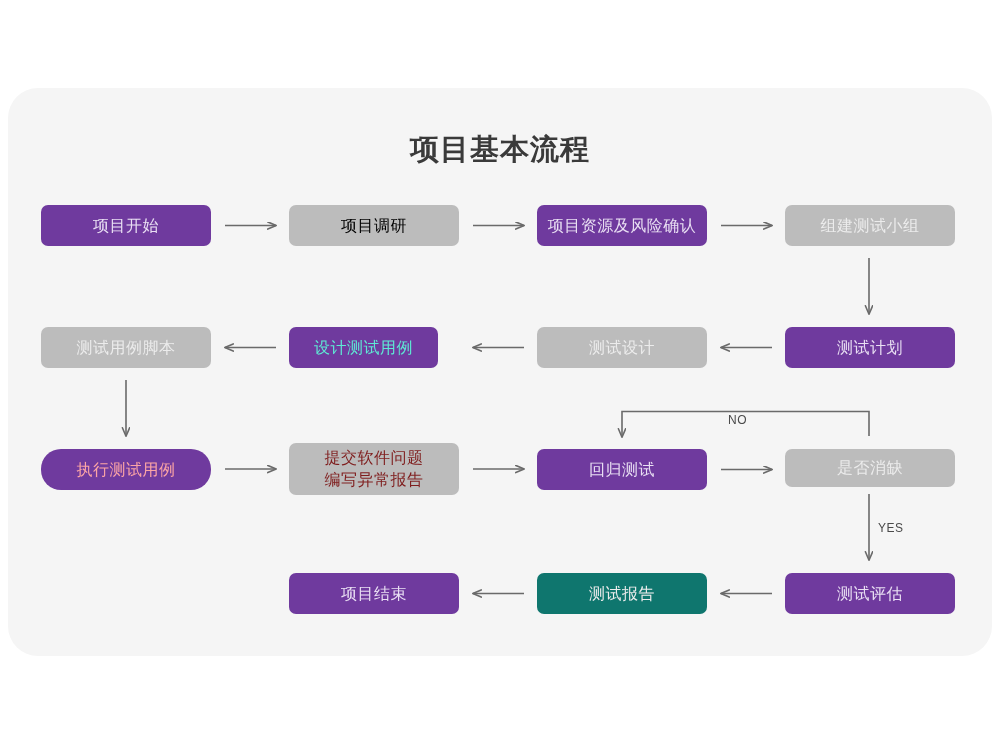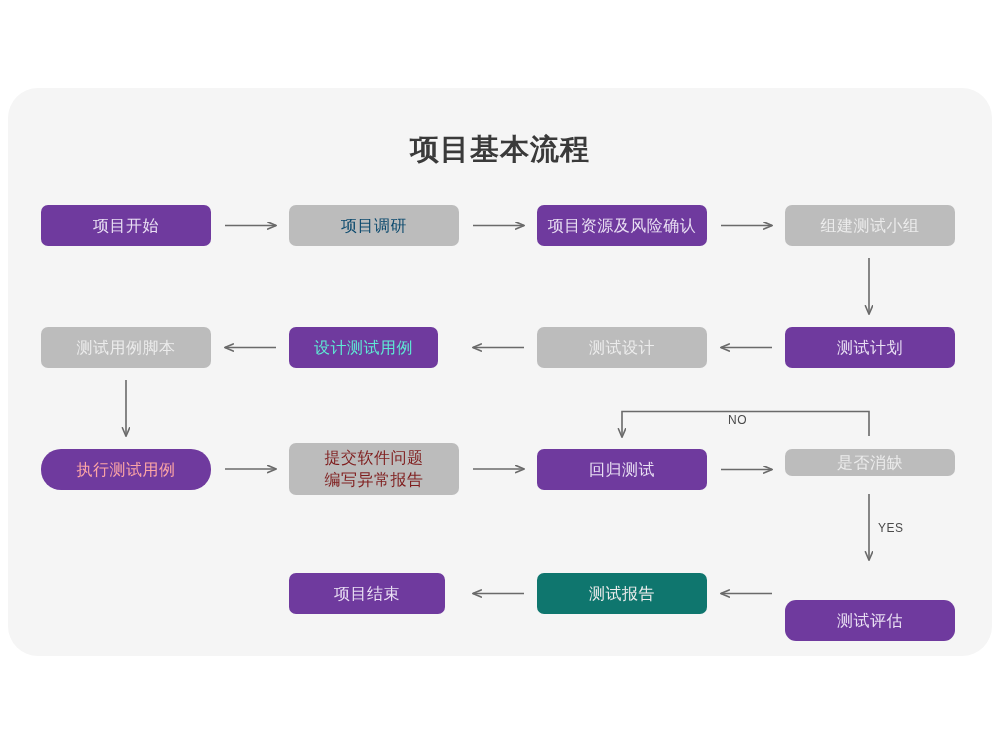--- a/index.html
+++ b/index.html
@@ -123,35 +123,35 @@
 
       <line x1="869" y1="494" x2="869" y2="560"></line>
 
       <line x1="772" y1="593.5" x2="721" y2="593.5"></line>
       <line x1="524" y1="593.5" x2="473" y2="593.5"></line>
     </g>
   </svg>
 
   <div id="nodes">
       <div class="node purple" style="left: 41px; top: 205px; width: 170px; height: 41px; background: rgb(111, 58, 158); color: rgb(233, 223, 243);">项目开始</div>
-      <div class="node gray" style="left: 289px; top: 205px; width: 170px; height: 41px; background: rgb(188, 188, 188); color: #0c4a6e;">项目调研</div>
+      <div class="node gray" style="left: 289px; top: 205px; width: 170px; height: 41px; background: rgb(188, 188, 188); color: #000000;">项目调研</div>
       <div class="node purple" style="left: 537px; top: 205px; width: 170px; height: 41px; background: rgb(111, 58, 158); color: rgb(233, 223, 243);">项目资源及风险确认</div>
       <div class="node gray" style="left: 785px; top: 205px; width: 170px; height: 41px; background: rgb(188, 188, 188); color: rgb(236, 236, 236);">组建测试小组</div>
       <div class="node gray" style="left: 41px; top: 327px; width: 170px; height: 41px; background: rgb(188, 188, 188); color: rgb(236, 236, 236);">测试用例脚本</div>
       <div class="node purple" style="left: 289px; top: 327px; width: 149px; height: 41px; background: rgb(111, 58, 158); color: #5eead4;">设计测试用例</div>
       <div class="node gray" style="left: 537px; top: 327px; width: 170px; height: 41px; background: rgb(188, 188, 188); color: rgb(236, 236, 236); border-radius: 7px;">测试设计</div>
       <div class="node purple" style="left: 785px; top: 327px; width: 170px; height: 41px; background: rgb(111, 58, 158); color: rgb(233, 223, 243);">测试计划</div>
       <div class="node purple" style="left: 41px; top: 449px; width: 170px; height: 41px; background: rgb(111, 58, 158); color: #fca5a5; border-radius: 20px;">执行测试用例</div>
       <div class="node gray" style="left: 289px; top: 443px; width: 170px; height: 52px; background: rgb(188, 188, 188); color: #7f1d1d;">提交软件问题
 编写异常报告</div>
       <div class="node purple" style="left: 537px; top: 449px; width: 170px; height: 41px; background: rgb(111, 58, 158); color: rgb(233, 223, 243);">回归测试</div>
-      <div class="node gray" style="left: 785px; top: 449px; width: 170px; height: 27px; background: rgb(188, 188, 188); color: rgb(236, 236, 236);">是否消缺</div>
-      <div class="node purple" style="left: 289px; top: 573px; width: 156px; height: 41px; background: rgb(111, 58, 158); color: rgb(233, 223, 243);">项目结束</div>
+      <div class="node gray" style="left: 785px; top: 449px; width: 170px; height: 38px; background: rgb(188, 188, 188); color: rgb(236, 236, 236);">是否消缺</div>
+      <div class="node purple" style="left: 289px; top: 573px; width: 170px; height: 41px; background: rgb(111, 58, 158); color: rgb(233, 223, 243);">项目结束</div>
       <div class="node gray" style="left: 537px; top: 573px; width: 170px; height: 41px; background: #0f766e; color: rgb(236, 236, 236);">测试报告</div>
-      <div class="node purple" style="left: 785px; top: 600px; width: 170px; height: 41px; background: rgb(111, 58, 158); color: rgb(233, 223, 243); border-radius: 11px;">测试评估</div>
+      <div class="node purple" style="left: 785px; top: 573px; width: 170px; height: 41px; background: rgb(111, 58, 158); color: rgb(233, 223, 243);">测试评估</div>
     </div>
 
   <div id="labels">
       <div class="edge-label" style="left: 728px; top: 413px; color: rgb(74, 74, 74);">NO</div>
       <div class="edge-label" style="left: 878px; top: 521px; color: rgb(74, 74, 74);">YES</div>
     </div>
 
 </div>
 
 </body></html>

